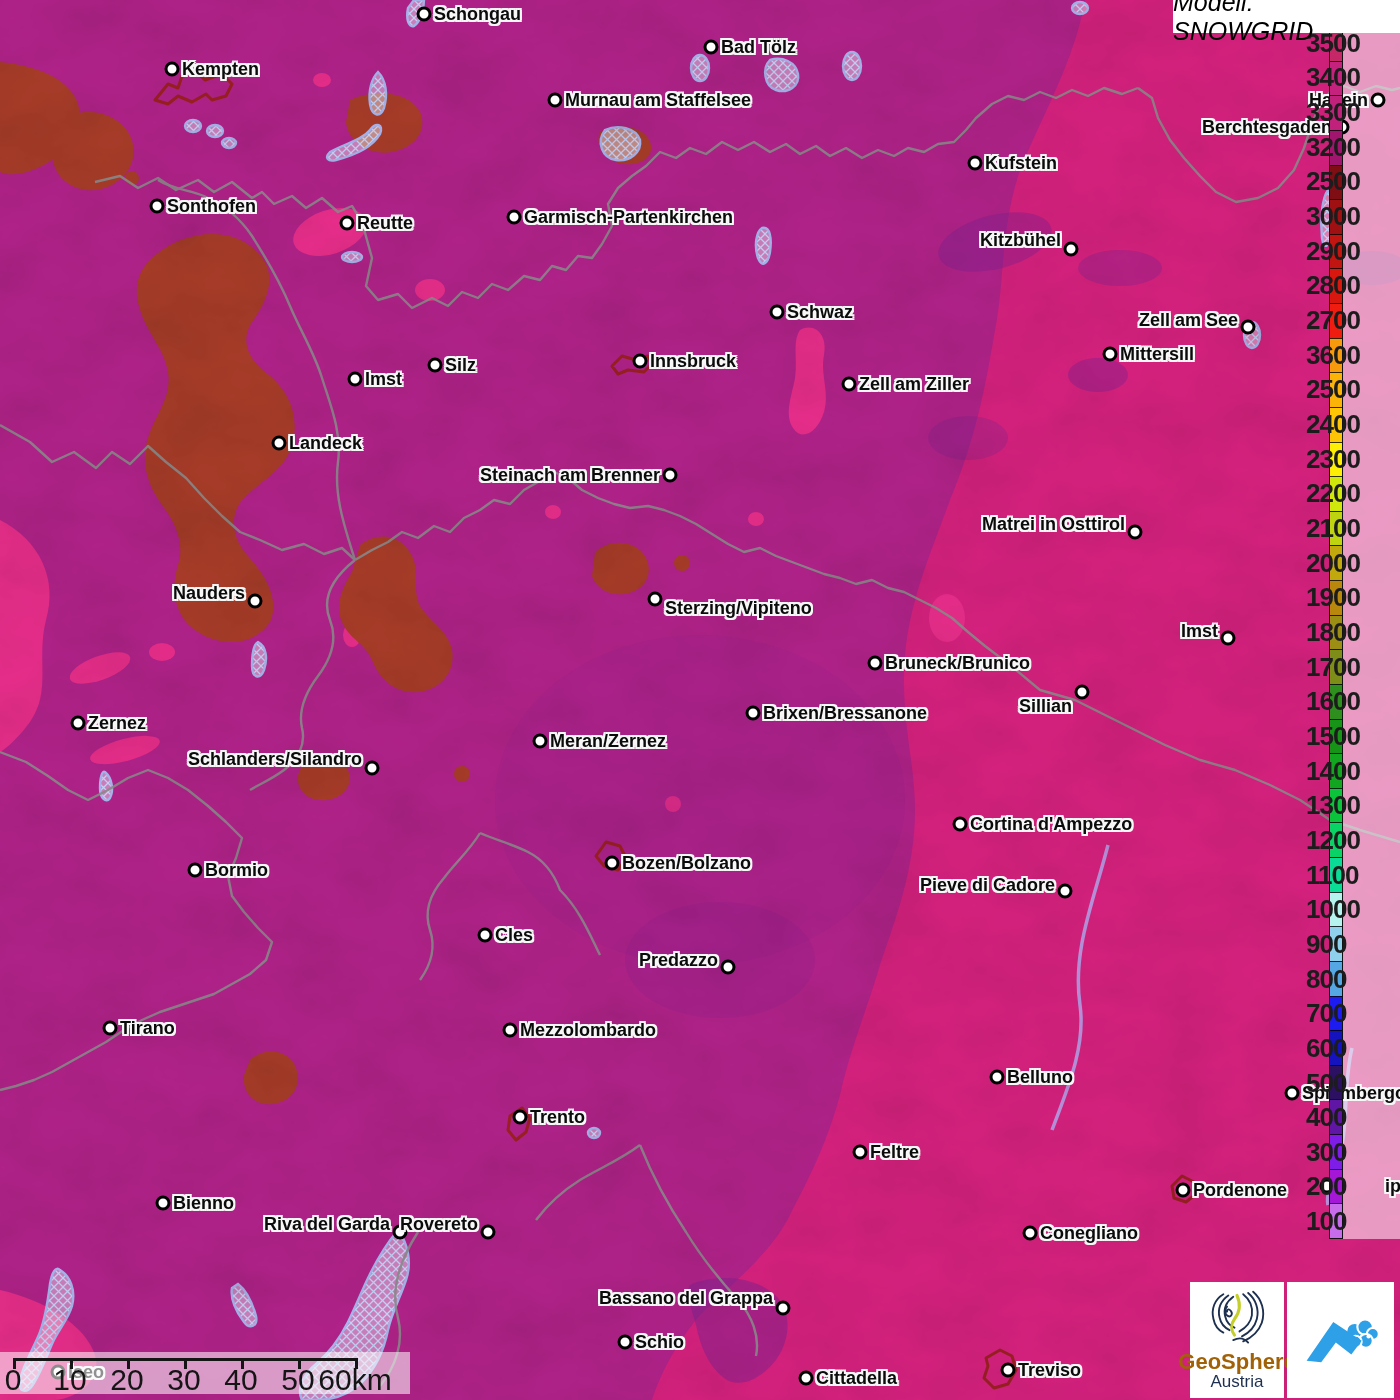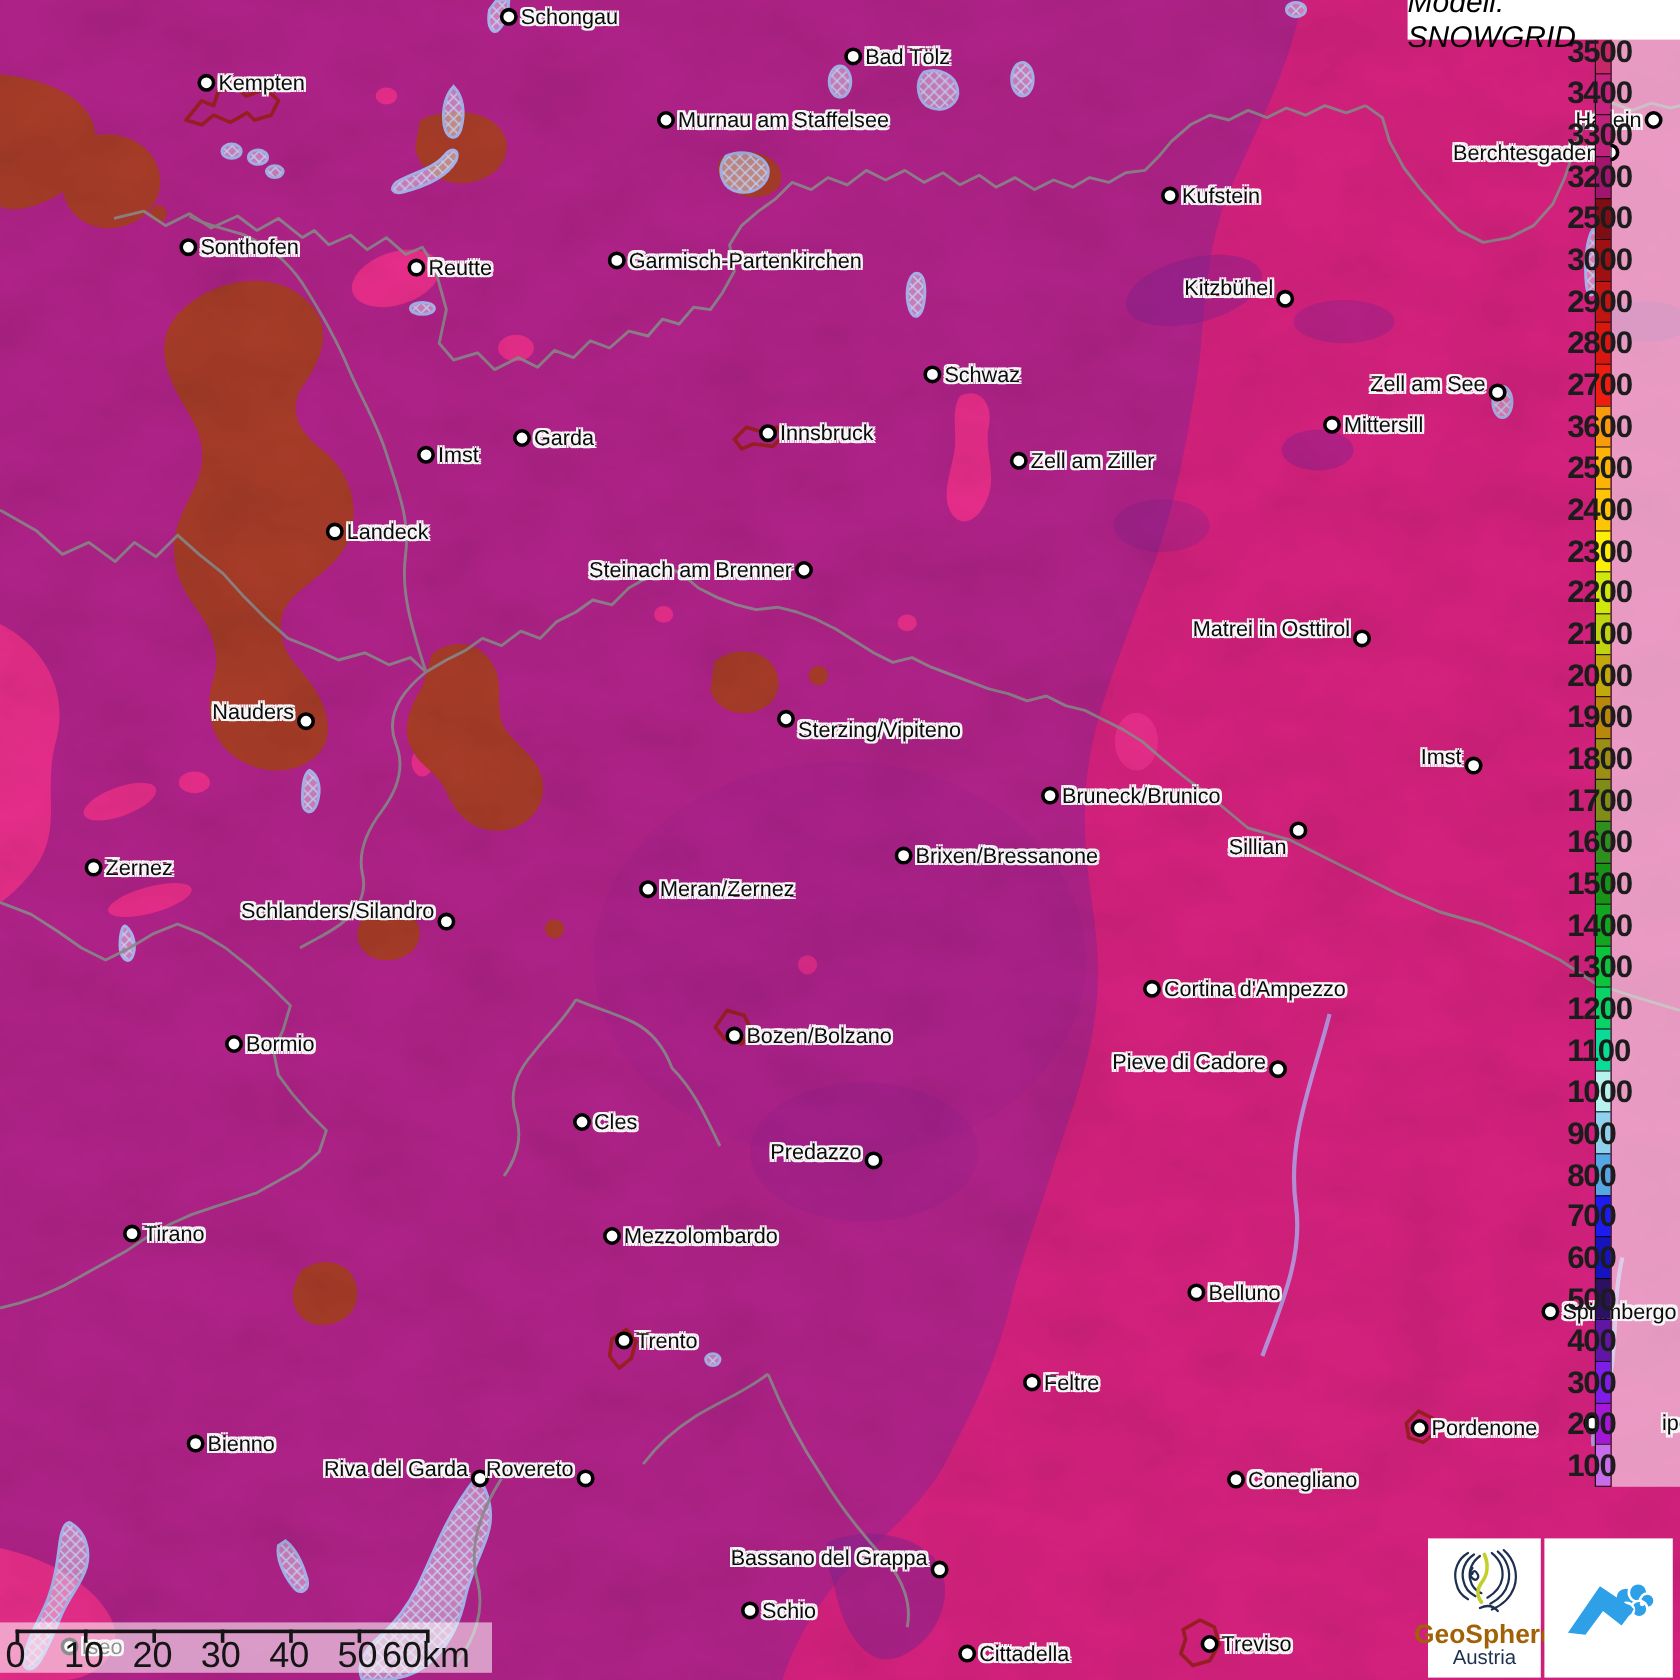--- a/index.html
+++ b/index.html
@@ -4,21 +4,21 @@
 <style>
   html,body{margin:0;padding:0;background:#444;}
   #stage{position:relative;width:1400px;height:1400px;overflow:hidden;
          font-family:"Liberation Sans",sans-serif;background:#d6217e;}
   #terrain-svg{position:absolute;left:0;top:0;z-index:1;}
   
   .city{position:absolute;z-index:4;width:0;height:0;}
   .city .dot{position:absolute;left:0;top:0;transform:translate(-50%,-50%);
     width:9px;height:9px;background:#fff;border:3px solid #000;border-radius:50%;}
   .city .lbl{position:absolute;top:0;transform:translateY(-50%);
-    font-size:18px;font-weight:400;color:#0b0b0b;white-space:nowrap;line-height:1;
+    font-size:18px;font-weight:700;color:#0b0b0b;white-space:nowrap;line-height:1;
     text-shadow:-2px -2px 0 #f7f7f7,2px -2px 0 #f7f7f7,-2px 2px 0 #f7f7f7,2px 2px 0 #f7f7f7,
                  0 -2px 0 #f7f7f7,0 2px 0 #f7f7f7,-2px 0 0 #f7f7f7,2px 0 0 #f7f7f7;}
   .city .lbl.right{left:10px;}
   .city .lbl.left{right:10px;}
   
   #title-box{position:absolute;left:0;top:0;width:333px;height:62px;background:#fff;
      z-index:6;padding:4px 0 0 8px;box-sizing:border-box;color:#000;}
   #title-line1{font-size:26px;font-weight:700;line-height:1.1;}
   #title-line1 .unit{font-weight:400;}
   #title-line2{font-size:24px;font-style:italic;line-height:1.15;}
@@ -248,21 +248,21 @@
       <div class="city" style="left: 1110px; top: 354px;">
         <span class="dot"></span>
         <span class="lbl right">Mittersill</span>
       </div>
       <div class="city" style="left: 640px; top: 361px;">
         <span class="dot"></span>
         <span class="lbl right">Innsbruck</span>
       </div>
       <div class="city" style="left: 435px; top: 365px;">
         <span class="dot"></span>
-        <span class="lbl right">Garda</span>
+        <span class="lbl right">Silz</span>
       </div>
       <div class="city" style="left: 355px; top: 379px;">
         <span class="dot"></span>
         <span class="lbl right">Imst</span>
       </div>
       <div class="city" style="left: 849px; top: 384px;">
         <span class="dot"></span>
         <span class="lbl right">Zell am Ziller</span>
       </div>
       <div class="city" style="left: 279px; top: 443px;">

